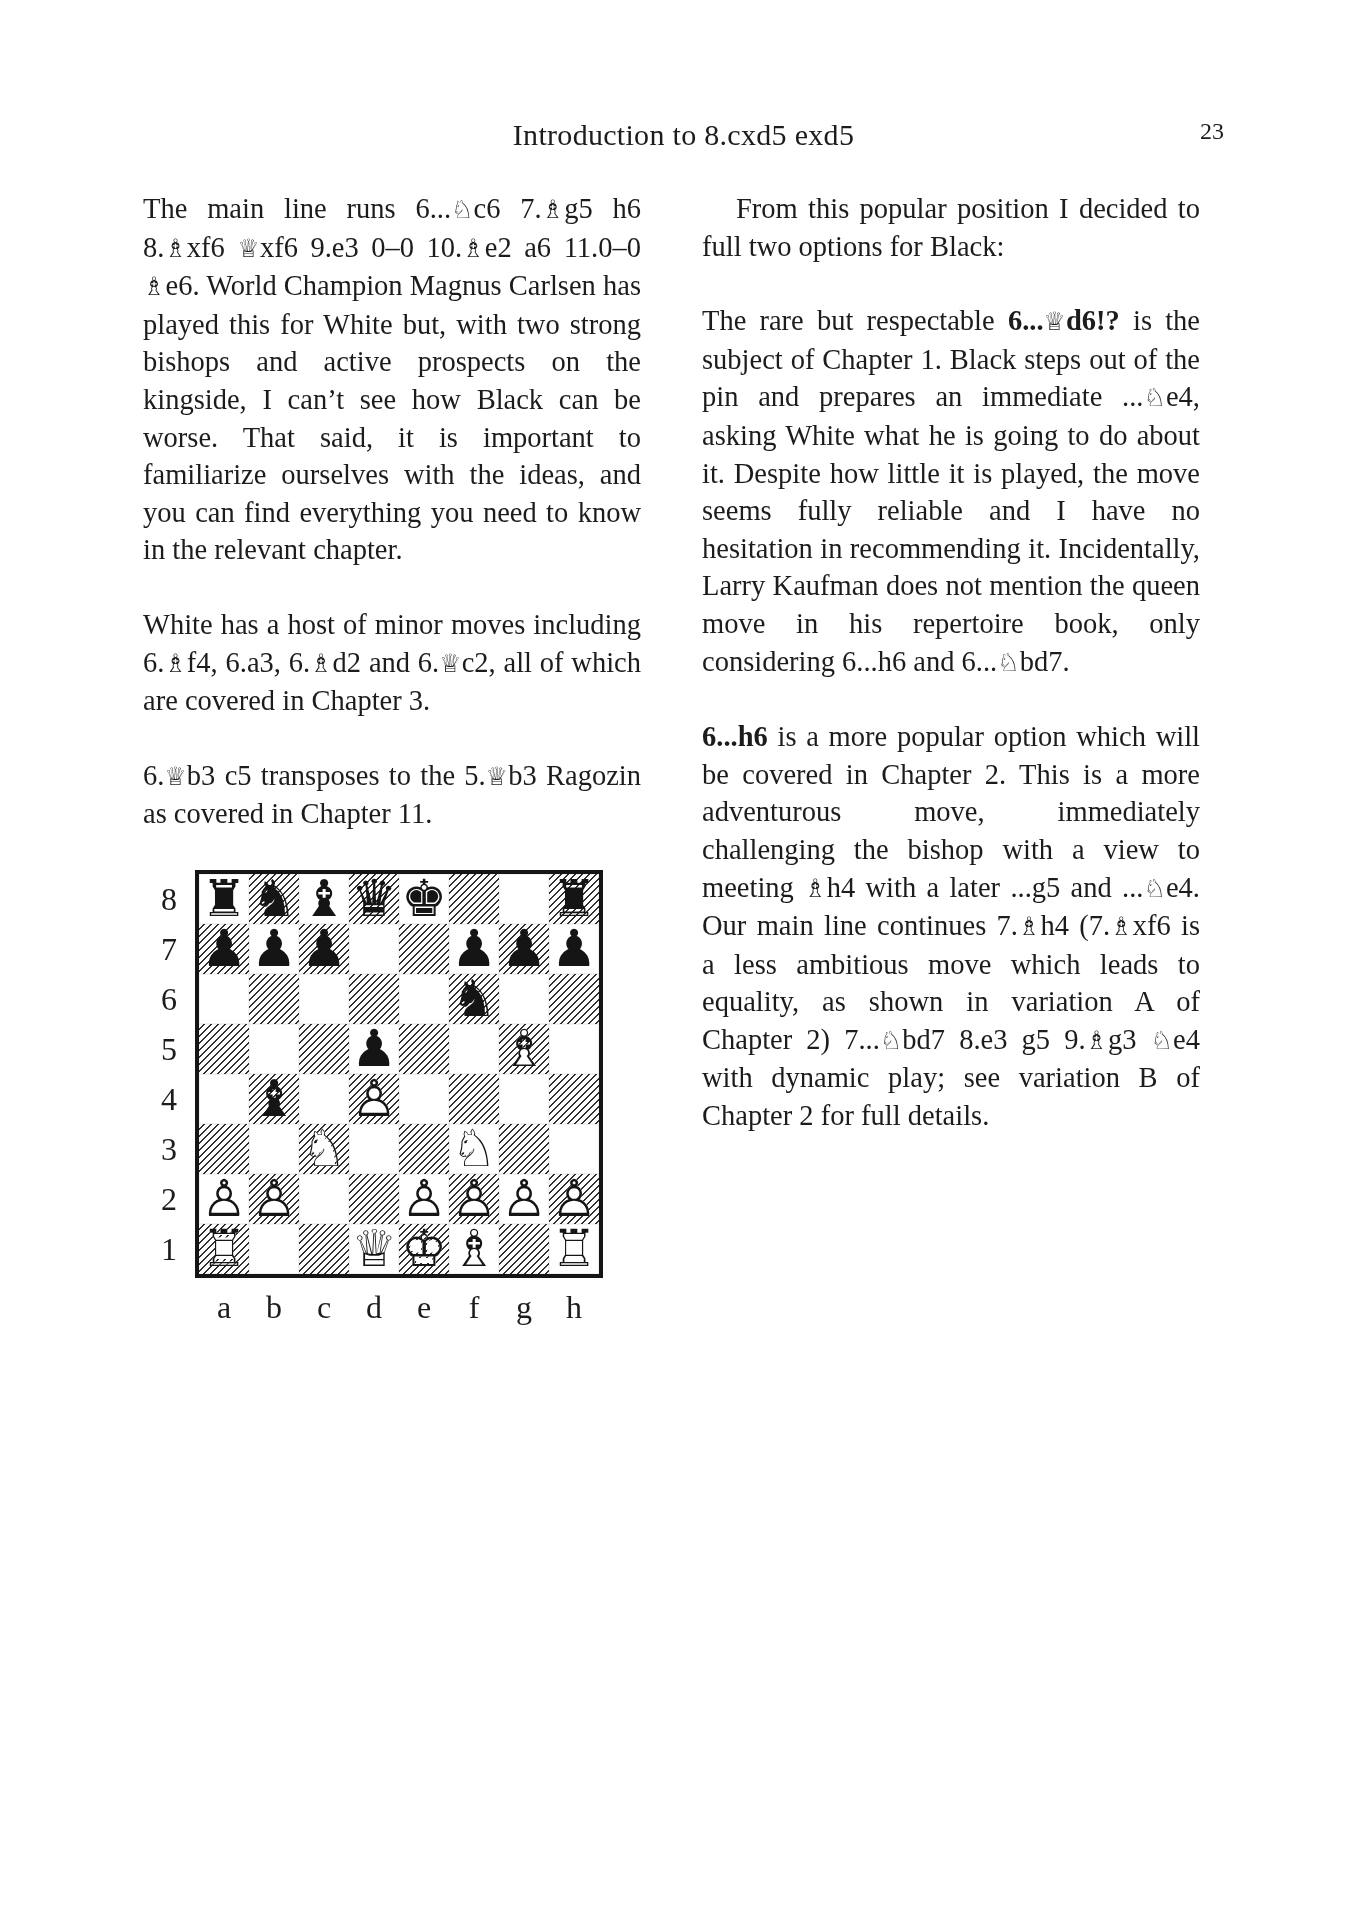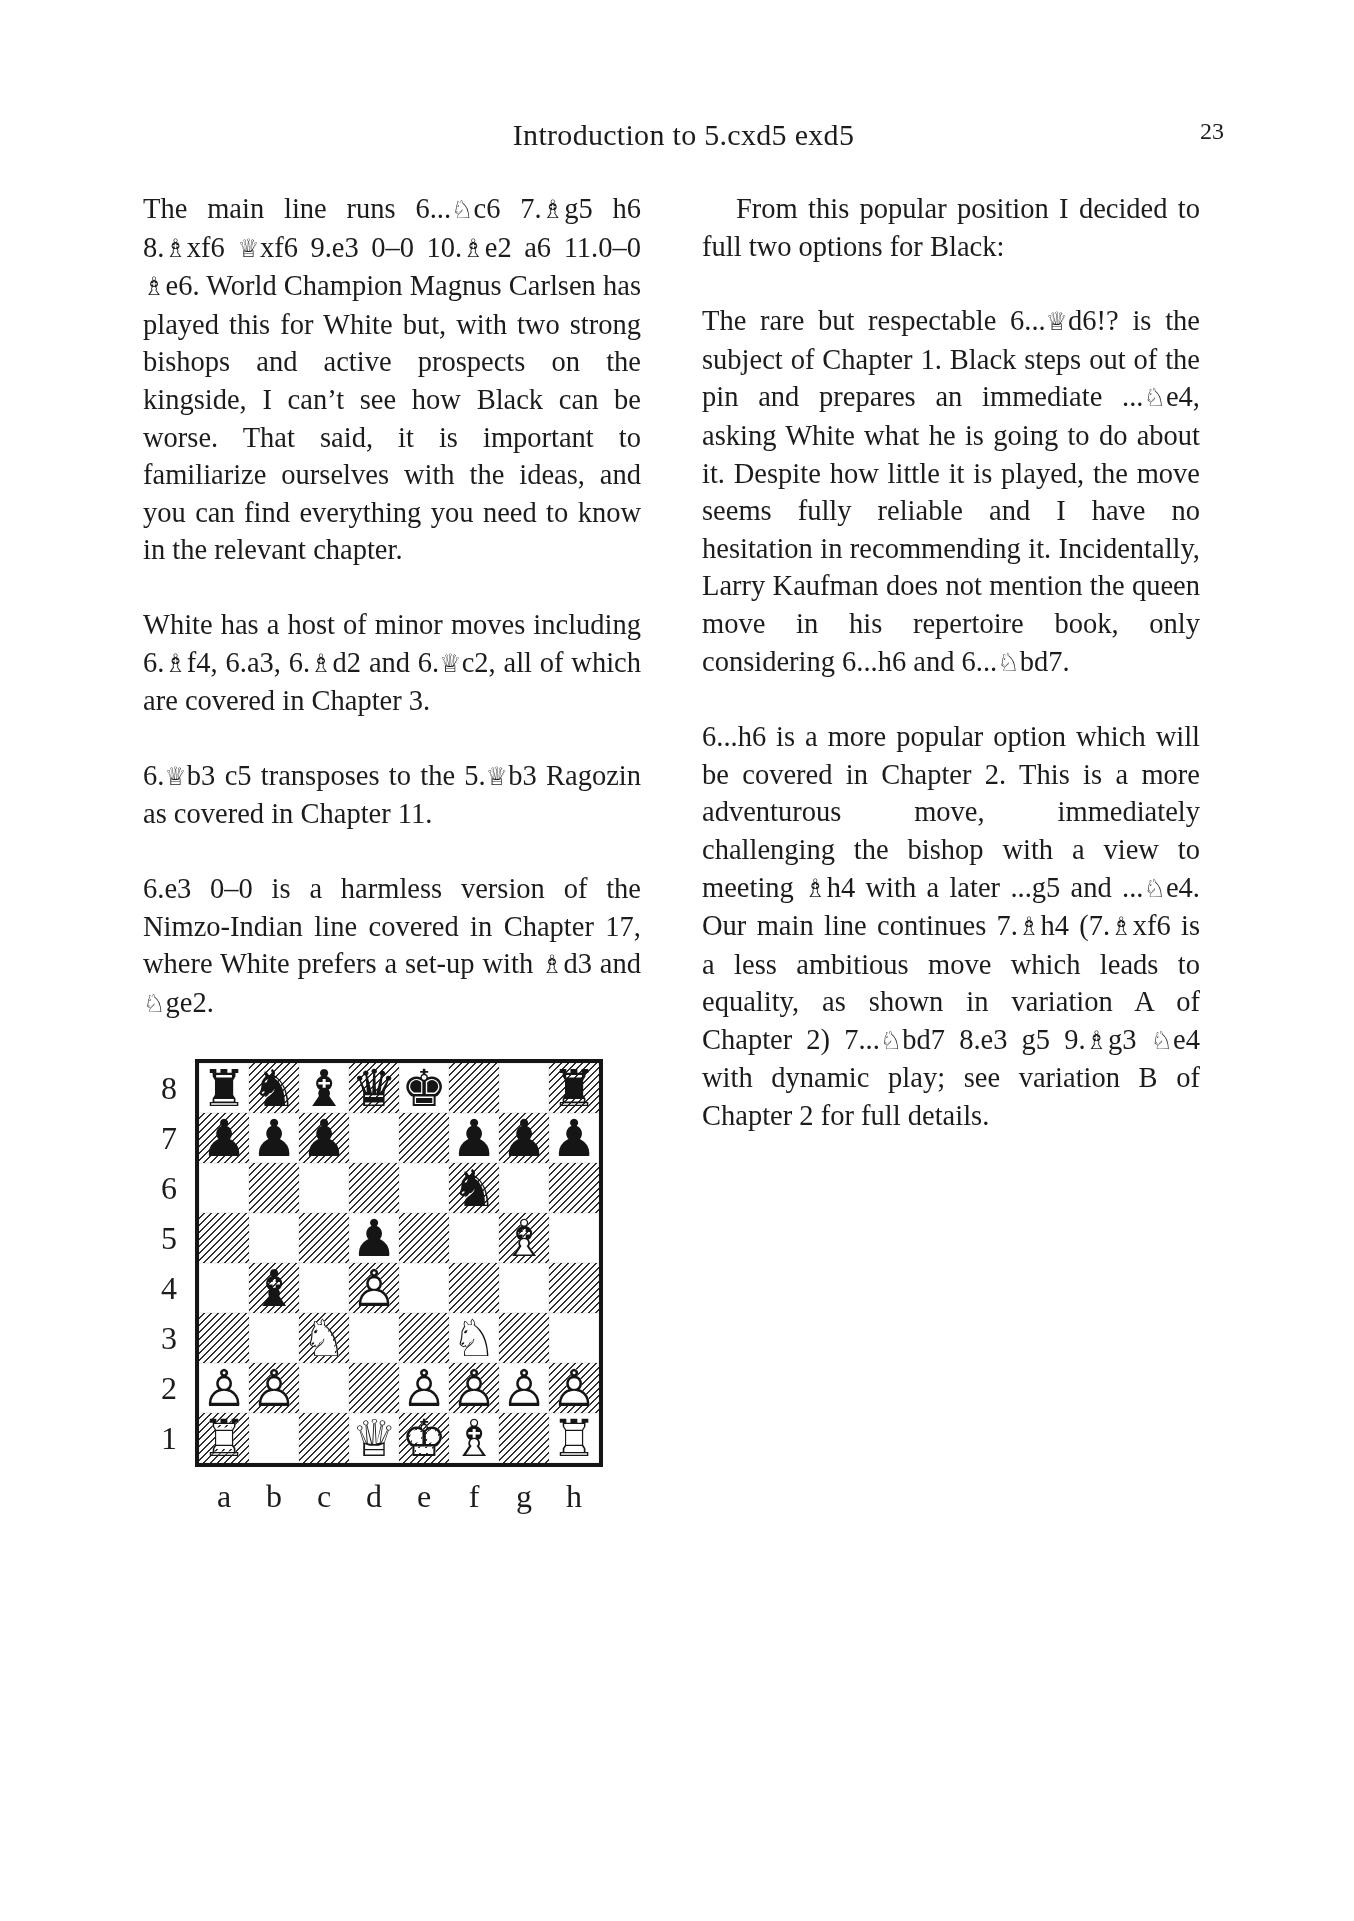--- a/index.html
+++ b/index.html
@@ -11,21 +11,21 @@
     color:#1c1c1c;
     overflow:hidden;
   }
   .pagehead{position:absolute;left:143px;right:130px;top:118px;height:42px;}
   .ptitle{text-align:center;font-size:30px;letter-spacing:0.3px;}
   .pnum{position:absolute;right:0;top:0;font-size:24px;}
   .content{position:absolute;left:143px;top:190px;width:1057px;display:flex;gap:61px;}
   .col{width:500px;font-size:28.5px;line-height:37.6px;text-align:justify;}
   .col p{margin:0 0 37px 0;}
   .col p.indent{text-indent:34px;}
-  .b{font-weight:normal;}
+  .b{font-weight:bold;}
   .fig{font-family:"DejaVu Sans", sans-serif;font-size:0.88em;}
   
   .diagram{margin-top:12px;}
   .board-area{display:flex;}
   .ranks{display:grid;grid-template-rows:repeat(8,50px);width:52px;padding-top:4px;}
   .ranks span{align-self:center;justify-self:end;padding-right:18px;font-size:32px;line-height:1;}
   .board{
     width:400px;height:400px;
     border:4px solid #151515;
     display:grid;
@@ -48,32 +48,31 @@
   .pc .solid{color:#151515;}
   .files{display:grid;grid-template-columns:repeat(8,50px);margin-left:56px;margin-top:10px;}
   .files span{text-align:center;font-size:32px;line-height:1.2;}
 </style>
 </head>
 <body>
 
 <div class="page">
 
   <header class="pagehead">
-    <div class="ptitle">Introduction to 5.cxd5 exd5</div>
+    <div class="ptitle">Introduction to 8.cxd5 exd5</div>
     <div class="pnum">23</div>
   </header>
 
   <main class="content">
 
     <div class="col">
       <div>
           <p><span>The main line runs 6...<span class="fig">♘</span>c6 7.<span class="fig">♗</span>g5 h6 8.<span class="fig">♗</span>xf6 <span class="fig">♕</span>xf6 9.e3 0–0 10.<span class="fig">♗</span>e2 a6 11.0–0 <span class="fig">♗</span>e6. World Champion Magnus Carlsen has played this for White but, with two strong bishops and active prospects on the kingside, I can’t see how Black can be worse. That said, it is important to familiarize ourselves with the ideas, and you can find everything you need to know in the relevant chapter.</span></p>
           <p><span>White has a host of minor moves including 6.<span class="fig">♗</span>f4, 6.a3, 6.<span class="fig">♗</span>d2 and 6.<span class="fig">♕</span>c2, all of which are covered in Chapter 3.</span></p>
           <p><span>6.<span class="fig">♕</span>b3 c5 transposes to the 5.<span class="fig">♕</span>b3 Ragozin as covered in Chapter 11.</span></p>
-          <p><span>6.e3 0–0 is a harmless version of the Nimzo-Indian line covered in Chapter 17, where White prefers a set-up with <span class="fig">♗</span>d3 and <span class="fig">♘</span>ge2.</span></p>
         </div>
 
       <div class="diagram">
         <div class="board-area">
           <div class="ranks">
               <span>8</span>
               <span>7</span>
               <span>6</span>
               <span>5</span>
               <span>4</span>

